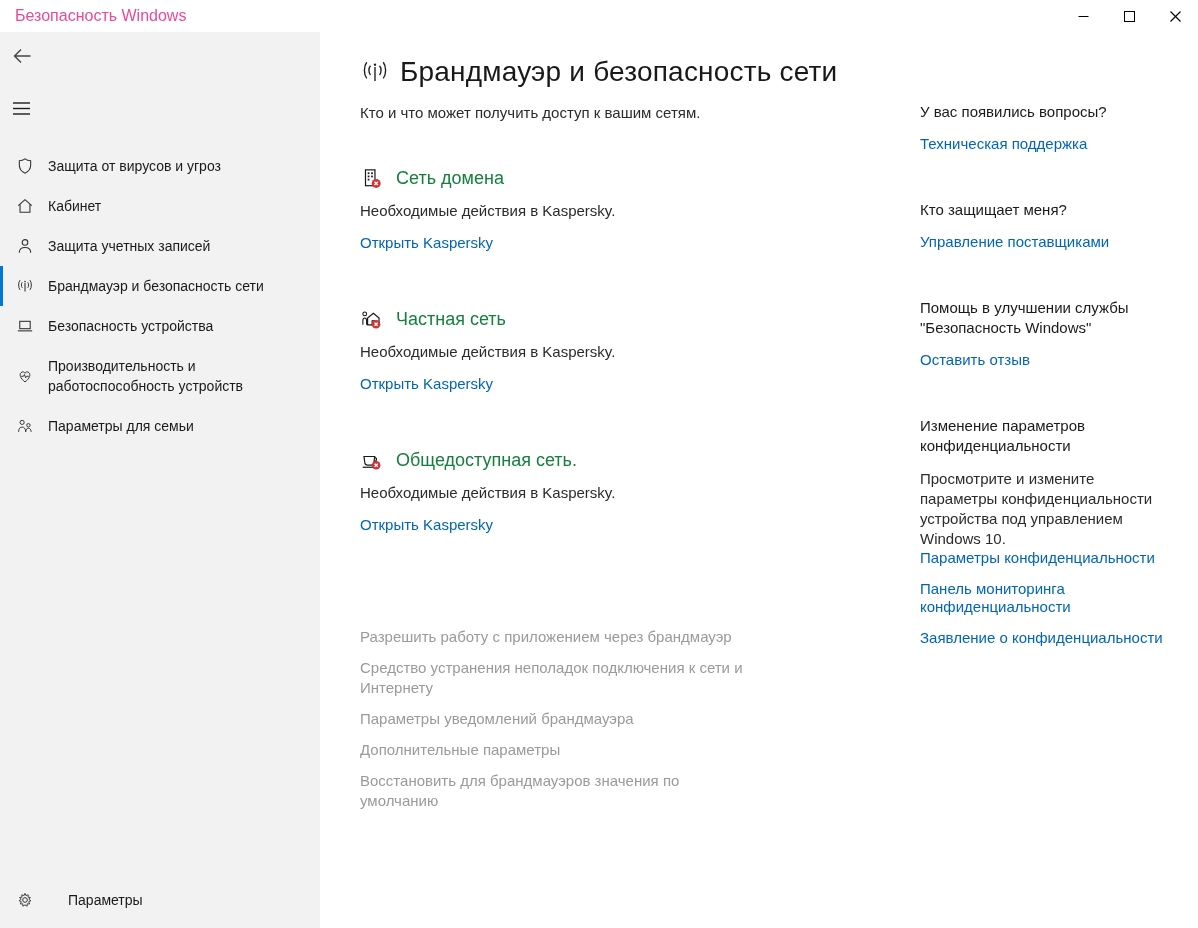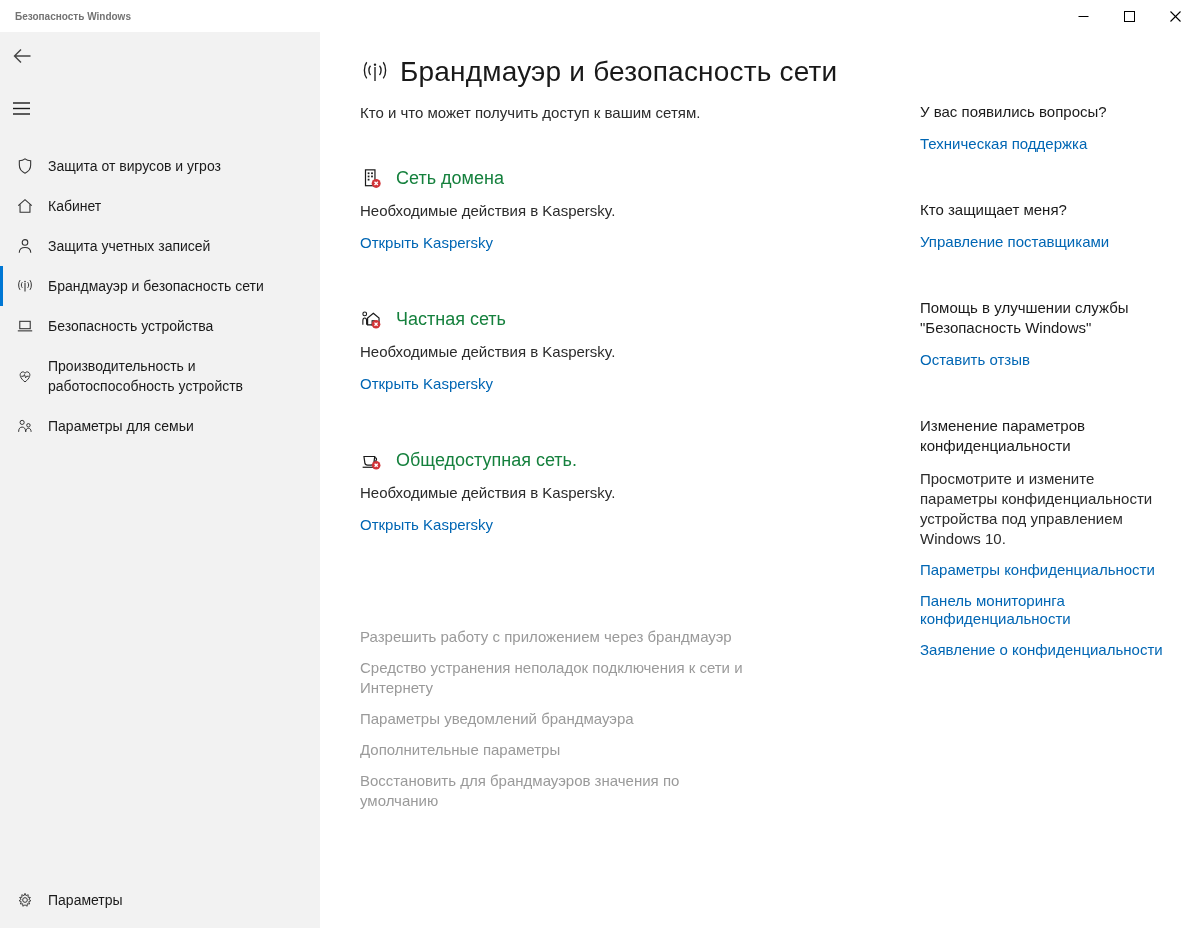--- a/index.html
+++ b/index.html
@@ -1,39 +1,39 @@
 <!DOCTYPE html>
 <html><head>
 <meta charset="utf-8">
 <style>
   * { margin:0; padding:0; box-sizing:border-box; }
   html,body { font-family:"Liberation Sans","DejaVu Sans",sans-serif; background:#fff; }
   .window { width:1198px; height:928px; background:#fff; overflow:hidden; position:relative; }
 
   
   .titlebar { height:32px; display:flex; align-items:center; background:#fff; }
-  .titlebar .title { font-size:10px; color:#737373; padding-left:15px; flex:1;font-weight:bold; }
+  .titlebar .title { font-size:16px; color:#ec4899; padding-left:15px; flex:1; }
   .winbtns { display:flex; height:32px; }
   .winbtn { width:46px; height:32px; border:none; background:transparent; display:flex; align-items:center; justify-content:center; cursor:pointer; }
 
   
   .app { display:flex; height:896px; }
 
   
   .sidebar { width:320px; background:#f2f2f2; display:flex; flex-direction:column; flex-shrink:0; }
   .navbtn { border:none; background:transparent; width:48px; height:36px; display:flex; align-items:center; cursor:pointer; padding-left:13px; }
   .back { margin-top:6px; }
   .hamburger { margin-top:16px; }
   .nav { margin-top:20px; }
   .nav-item { display:flex; align-items:center; min-height:40px; padding:0 0 0 16px; position:relative; cursor:pointer; }
   .nav-item .ico { width:18px; height:18px; flex-shrink:0; display:flex; align-items:center; justify-content:center; }
   .nav-item .lbl { font-size:14px; color:#1a1a1a; padding:10px 10px 10px 14px; line-height:20px; }
   .nav-item.selected::before { content:""; position:absolute; left:0; top:0; bottom:0; width:3px; background:#0077d4; }
   .sidebar .spacer { flex:1; }
-  .settings-item { margin-bottom:8px; }
+  .settings-item { margin-bottom:8px;gap:20px; }
 
   
   .main { flex:1; display:flex; }
   .content { width:530px; margin-left:40px; flex-shrink:0; }
   .page-header { margin-top:24px; display:flex; align-items:center; }
   .page-header .hicon { width:30px; height:30px; margin-right:10px; }
   .page-title { font-size:28px; font-weight:300; color:#191919; letter-spacing:.2px; }
   .page-sub { margin-top:16px; font-size:15px; color:#2b2b2b; }
 
   .net-block { margin-top:46px; }
@@ -45,21 +45,21 @@
   .net-action { margin-top:15px; }
   a.link { color:#0066b4; text-decoration:none; font-size:15px; cursor:pointer; display:inline-block; }
 
   .footer-links { margin-top:93px; width:385px; }
   .flink { display:block; font-size:15px; color:#9a9a9a; line-height:20px; margin-bottom:11px; text-decoration:none; cursor:pointer; }
 
   
   .rail { width:245px; margin-left:30px; padding-top:70px; }
   .rail-section { margin-bottom:47px; }
   .rail-head { font-size:15px; color:#1a1a1a; line-height:20px; margin-bottom:13px; }
-  .rail-body { font-size:15px; color:#2b2b2b; line-height:20px; margin-bottom:12px; }
+  .rail-body { font-size:15px; color:#2b2b2b; line-height:20px; }
   .rail a.link { line-height:18px; margin-bottom:13px; display:block; }
 
   svg { display:block; }
 </style>
 </head>
 <body>
 
 <div class="window">
 
   <div class="titlebar">

